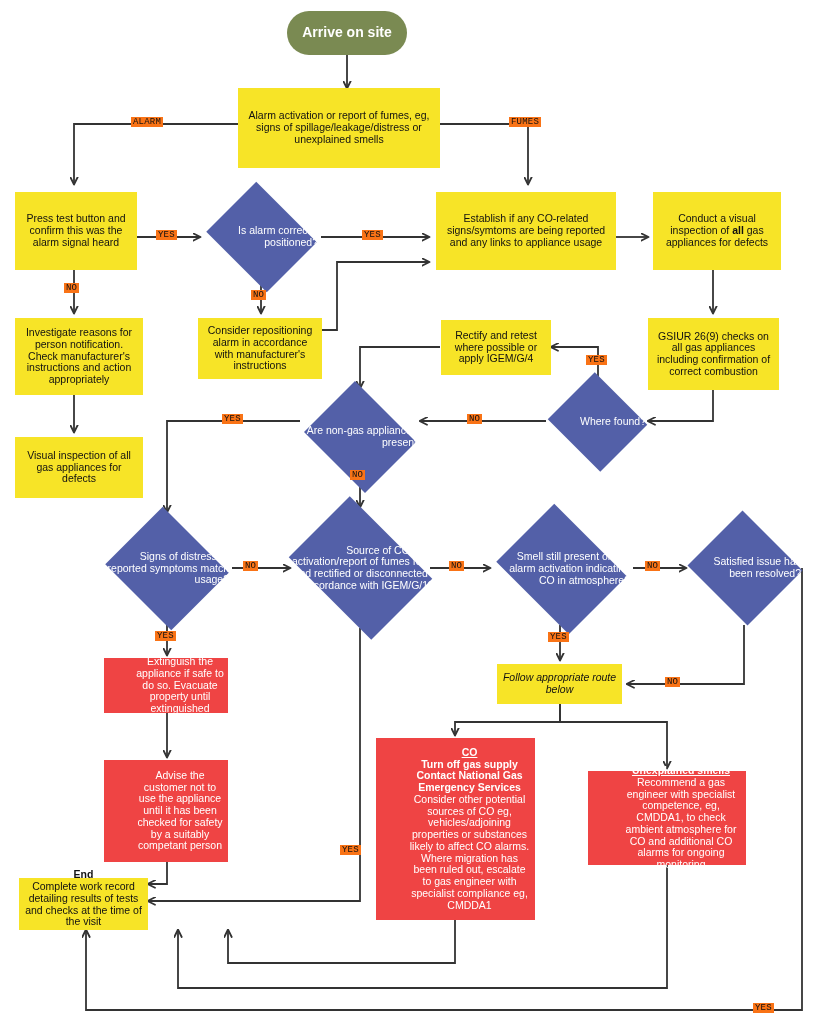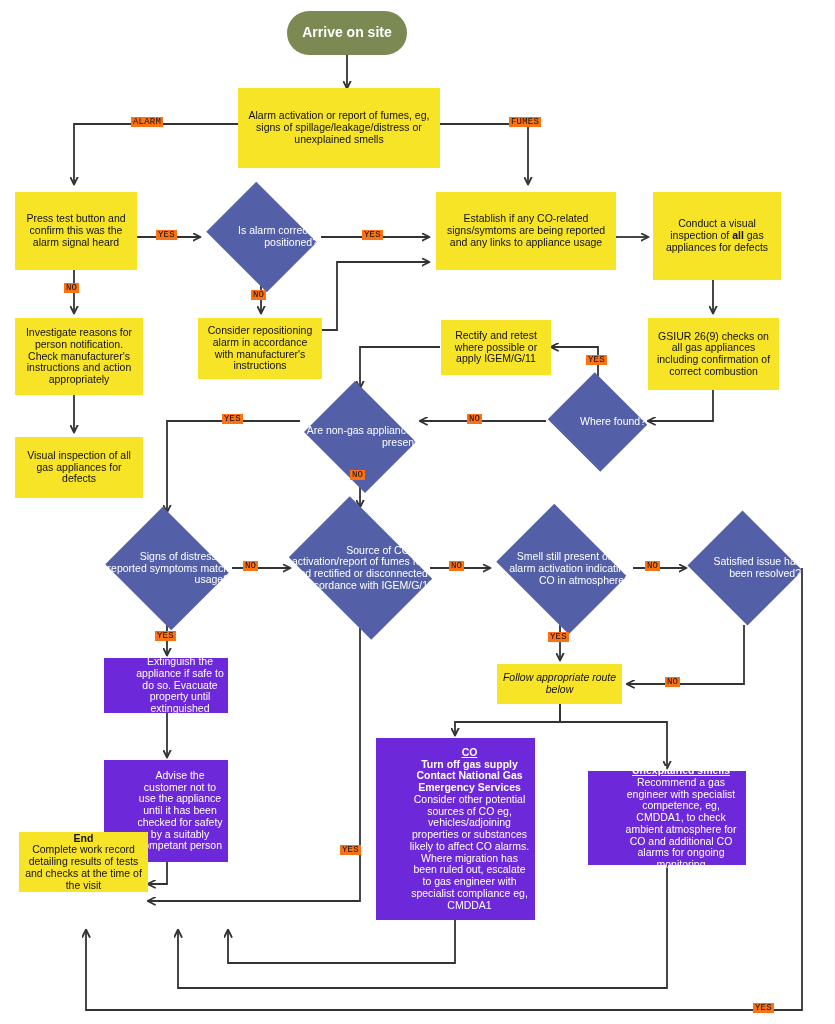--- a/index.html
+++ b/index.html
@@ -7,21 +7,21 @@
        font-family:"Liberation Sans","DejaVu Sans",sans-serif;}
   #stage{position:relative;width:835px;height:1024px;}
   svg.wires{position:absolute;left:0;top:0;width:835px;height:1024px;}
   .node{position:absolute;box-sizing:border-box;display:flex;
         align-items:center;justify-content:center;text-align:center;}
   .node .txt{display:block;width:100%;padding:2px 4px;line-height:1.12;}
   .proc{background:#f7e427;color:#111111;font-size:10.5px;}
   .proc.end .txt{font-size:10.5px;}
   .term{background:#7a8a52;color:#ffffff;border-radius:22px;
         font-size:14px;font-weight:bold;}
-  .danger{background:#6d28d9;color:#ffffff;font-size:10.5px;padding-left:28px;}
+  .danger{background:#ef4444;color:#ffffff;font-size:10.5px;padding-left:28px;}
   .dia{color:#ffffff;font-size:10.5px;background:transparent;text-align:right;}
   .dia .shape{position:absolute;left:0;top:0;width:100%;height:100%;
               background:#5360a8;transform:rotate(45deg) scale(.7072);}
   .dia .txt{position:relative;z-index:2;}
   .edgelbl{position:absolute;font-size:9px;color:#111;background:#f97316;
            padding:0 2px;letter-spacing:.2px;white-space:nowrap;font-family:Liberation Mono, monospace;}
   .b{font-weight:bold;}
   .u{text-decoration:underline;}
 </style>
 </head>
@@ -114,34 +114,34 @@
 
   <div class="node dia" style="left:201px;top:187px;width:121px;height:100px;">
     <span class="shape"></span>
     <span class="txt">Is alarm correctly positioned?</span>
   </div>
 
   <div class="node proc" style="left:436px;top:192px;width:180px;height:78px;">
     <span class="txt">Establish if any CO-related signs/symtoms are being reported and any links to appliance usage</span>
   </div>
 
-  <div class="node proc" style="left:653px;top:192px;width:128px;height:88px;">
+  <div class="node proc" style="left:653px;top:192px;width:128px;height:78px;">
     <span class="txt"><span>Conduct a visual</span><br><span>inspection of </span><span class="b">all</span><span> gas</span><br><span>appliances for defects</span></span>
   </div>
 
   <div class="node proc" style="left:15px;top:318px;width:128px;height:77px;">
     <span class="txt">Investigate reasons for person notification. Check manufacturer's instructions and action appropriately</span>
   </div>
 
   <div class="node proc" style="left:198px;top:318px;width:124px;height:61px;">
     <span class="txt">Consider repositioning alarm in accordance with manufacturer's instructions</span>
   </div>
 
   <div class="node proc" style="left:441px;top:320px;width:110px;height:55px;">
-    <span class="txt">Rectify and retest where possible or apply IGEM/G/11</span>
+    <span class="txt">Rectify and retest where possible or apply IGEM/G/4</span>
   </div>
 
   <div class="node proc" style="left:648px;top:318px;width:131px;height:72px;">
     <span class="txt">GSIUR 26(9) checks on all gas appliances including confirmation of correct combustion</span>
   </div>
 
   <div class="node proc" style="left:15px;top:437px;width:128px;height:61px;">
     <span class="txt">Visual inspection of all gas appliances for defects</span>
   </div>
 
@@ -188,21 +188,21 @@
   </div>
 
   <div class="node danger" style="left:376px;top:738px;width:159px;height:182px;">
     <span class="txt"><span class="b u">CO</span><br><span class="b">Turn off gas supply Contact National Gas Emergency Services</span><br><span>Consider other potential sources of CO eg, vehicles/adjoining properties or substances likely to affect CO alarms. Where migration has been ruled out, escalate to gas engineer with specialist compliance eg, CMDDA1</span></span>
   </div>
 
   <div class="node danger" style="left:588px;top:771px;width:158px;height:94px;">
     <span class="txt"><span class="b u">Unexplained smells</span><br><span>Recommend a gas engineer with specialist competence, eg, CMDDA1, to check ambient atmosphere for CO and additional CO alarms for ongoing monitoring</span></span>
   </div>
 
-  <div class="node proc end" style="left:19px;top:832px;width:129px;height:60px;">
+  <div class="node proc end" style="left:19px;top:878px;width:129px;height:52px;align-items:flex-end;">
     <span class="txt"><span class="b">End</span><br><span>Complete work record detailing results of tests and checks at the time of the visit</span></span>
   </div>
 
   <span class="edgelbl" style="left:131px;top:117px;">ALARM</span>
   <span class="edgelbl" style="left:509px;top:117px;">FUMES</span>
 
   <span class="edgelbl" style="left:156px;top:230px;">YES</span>
   <span class="edgelbl" style="left:64px;top:283px;">NO</span>
   <span class="edgelbl" style="left:362px;top:230px;">YES</span>
   <span class="edgelbl" style="left:251px;top:290px;">NO</span>

